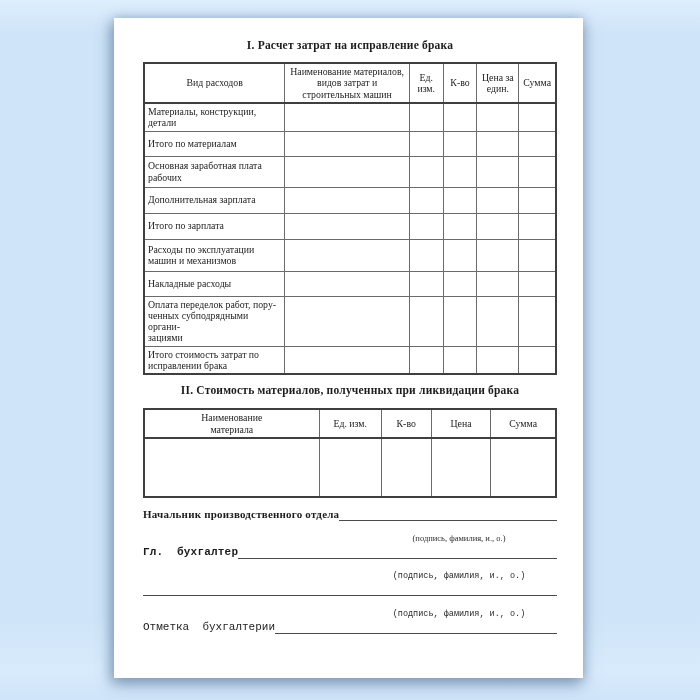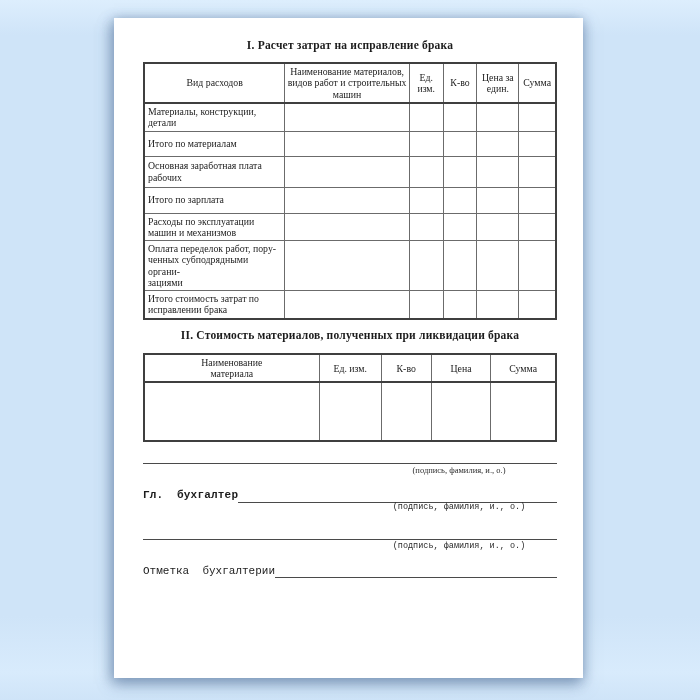--- a/index.html
+++ b/index.html
@@ -49,21 +49,21 @@
   .t1 tbody tr:nth-child(9){height:23px;}
   
   .t2 thead tr{height:24px;}
   .t2 tbody tr{height:59px;}
   .approval{margin-top:22px;font-size:11px;}
   .sig{position:relative;display:flex;align-items:flex-end;font-size:11px;line-height:1.2;}
   .sig-label{white-space:pre;}
   .sig-label.bold{font-weight:bold;letter-spacing:.2px;}
   .sig-line{flex:1;border-bottom:1px solid var(--line);height:12px;}
   .sig-caption{
-    position:absolute;top:13px;left:316px;transform:translateX(-50%);
+    position:absolute;top:25px;left:316px;transform:translateX(-50%);
     font-size:8.5px;white-space:nowrap;color:#2a2a2a;
   }
   .sig1{margin-top:10px;}
   .sig2,.sig3,.sig4{margin-top:25px;font-family:Liberation Mono, monospace;}
 </style>
 </head>
 <body>
 
 <div class="stage">
   <div class="sheet">
@@ -75,21 +75,21 @@
         <col style="width:34.2%">
           <col style="width:30.2%">
           <col style="width:8.2%">
         <col style="width:8.2%">
           <col style="width:10.2%">
           <col style="width:9%">
       </colgroup>
       <thead>
         <tr>
           <th>Вид расходов</th>
-          <th>Наименование материалов, видов работ и строительных машин</th>
+          <th>Наименование материалов, видов затрат и строительных машин</th>
           <th>Ед.
 изм.</th>
           <th>К-во</th>
           <th>Цена за
 един.</th>
           <th>Сумма</th>
         </tr>
       </thead>
       <tbody>
         <tr>
@@ -110,29 +110,45 @@
         </tr>
         <tr>
           <td class="lbl">Основная заработная плата рабочих</td>
           <td></td>
             <td></td>
           <td></td>
             <td></td>
           <td></td>
         </tr>
         <tr>
+          <td class="lbl">Дополнительная зарплата</td>
+          <td></td>
+            <td></td>
+          <td></td>
+            <td></td>
+          <td></td>
+        </tr>
+        <tr>
           <td class="lbl">Итого по зарплата</td>
           <td></td>
             <td></td>
           <td></td>
             <td></td>
           <td></td>
         </tr>
         <tr>
           <td class="lbl">Расходы по эксплуатации машин и механизмов</td>
+          <td></td>
+            <td></td>
+          <td></td>
+            <td></td>
+          <td></td>
+        </tr>
+        <tr>
+          <td class="lbl">Накладные расходы</td>
           <td></td>
             <td></td>
           <td></td>
             <td></td>
           <td></td>
         </tr>
         <tr>
           <td class="lbl">Оплата переделок работ, пору-
 ченных субподрядными органи-
 зациями</td>
@@ -179,20 +195,21 @@
             <td></td>
           <td></td>
             <td></td>
           <td></td>
         </tr>
       </tbody>
     </table>
 
 
     <div class="sig sig1">
+      <span class="sig-label bold">Начальник производственного отдела</span>
       <span class="sig-line"></span>
       <span class="sig-caption">(подпись, фамилия, и., о.)</span>
     </div>
 
     <div class="sig sig2">
       <span class="sig-label bold">Гл.  бухгалтер</span>
       <span class="sig-line"></span>
       <span class="sig-caption">(подпись, фамилия, и., о.)</span>
     </div>
 

